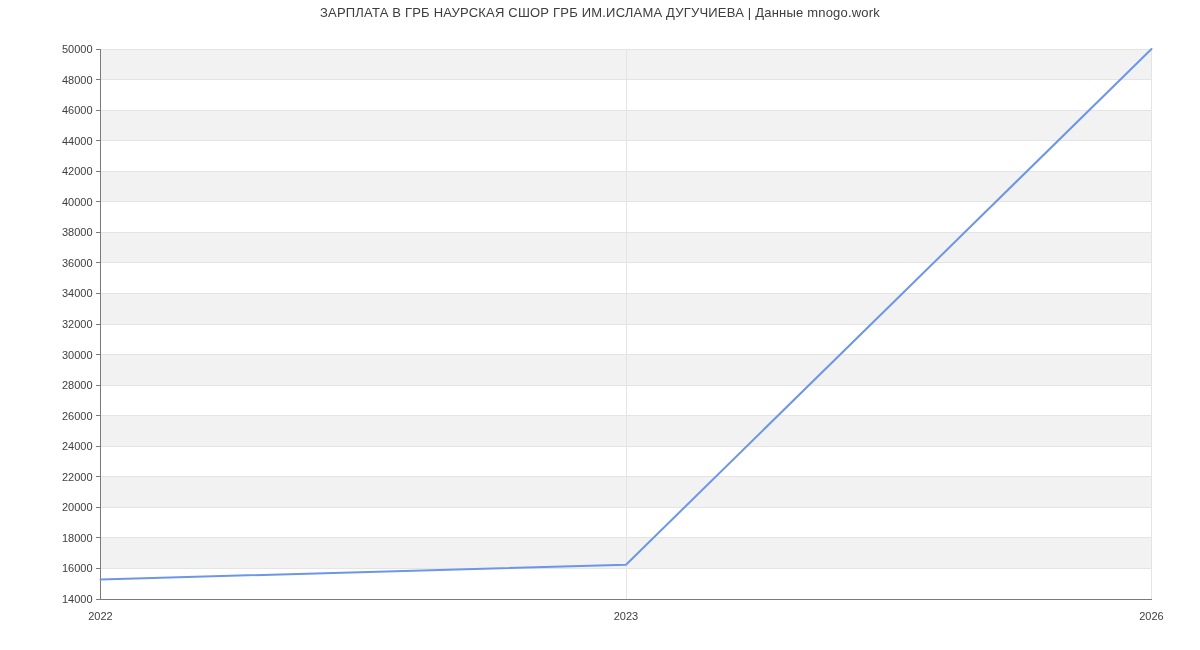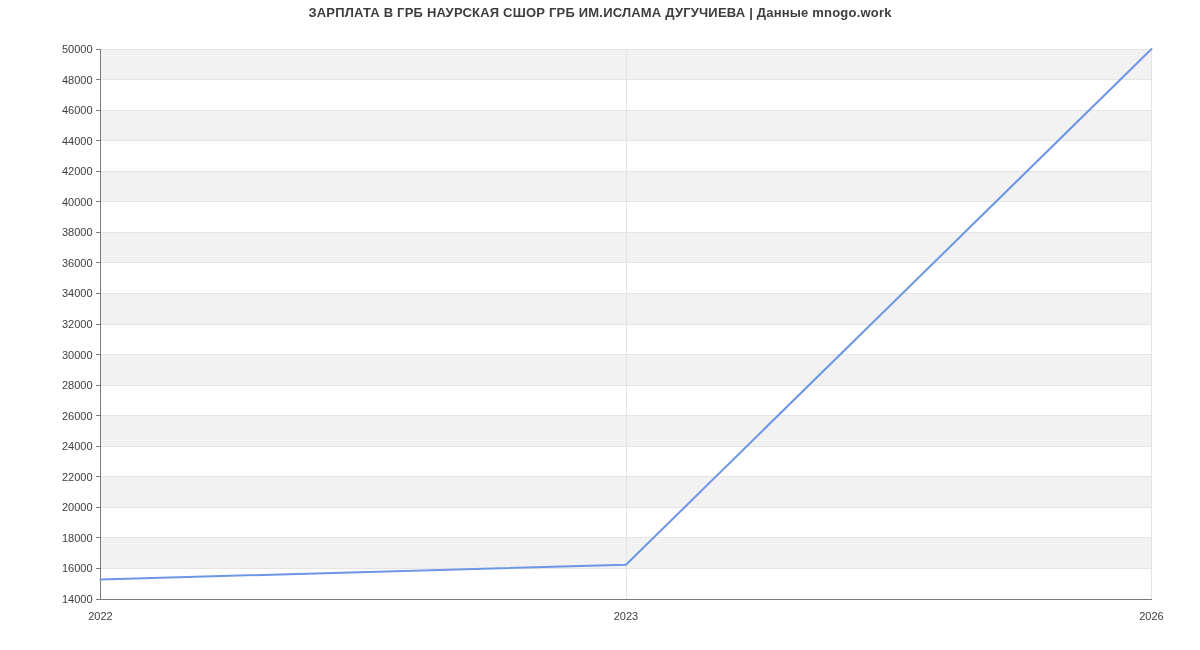--- a/index.html
+++ b/index.html
@@ -17,21 +17,20 @@
   }
   .chart-title {
     position: absolute;
     top: 5px;
     left: 0;
     width: 100%;
     text-align: center;
     font-size: 13px;
     color: #3d3d3d;
     letter-spacing: 0.2px;
-    font-weight: bold;
   }
   svg.chart {
     position: absolute;
     top: 0;
     left: 0;
   }
   svg text {
     font-family: "Liberation Sans", sans-serif;
   }
 </style>

